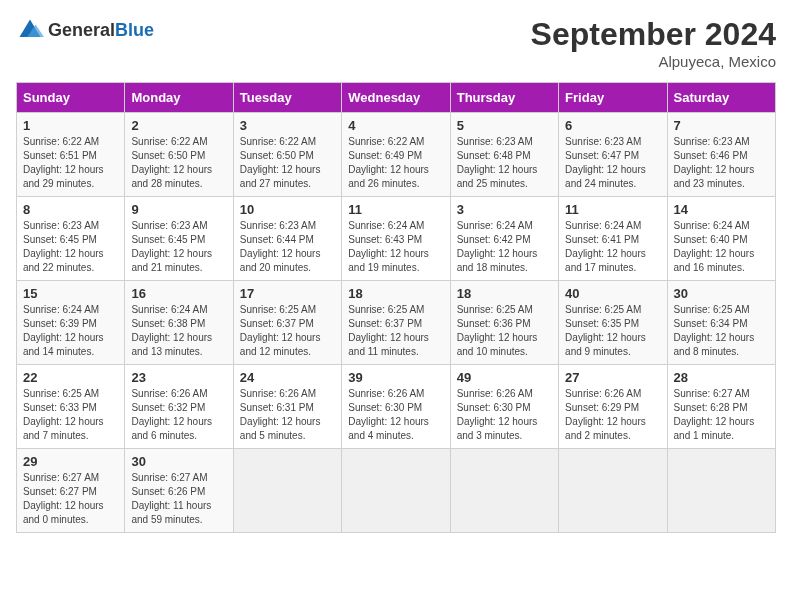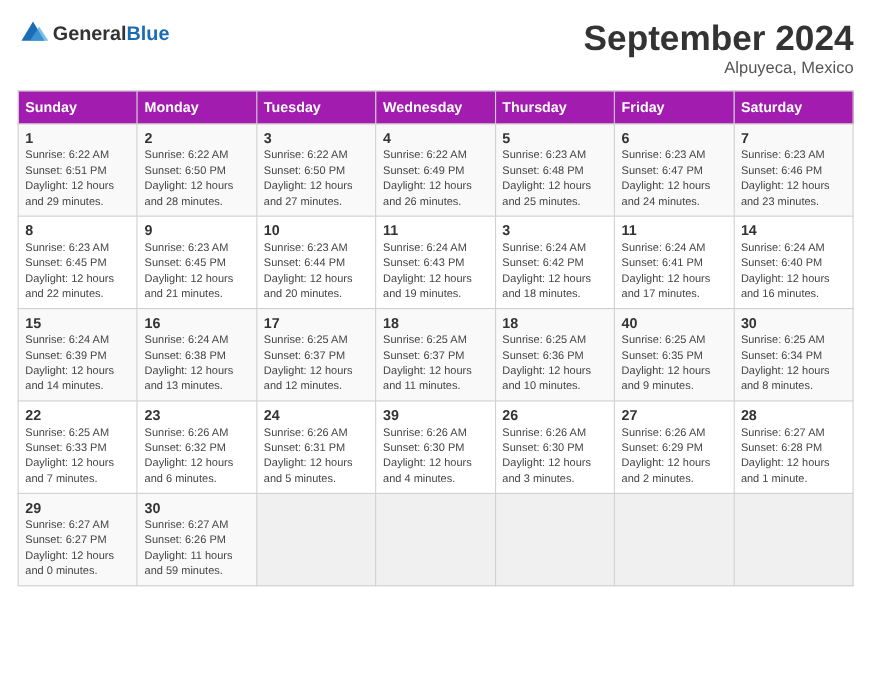--- a/index.html
+++ b/index.html
@@ -327,21 +327,21 @@
         </td>
         <td>
           <span class="day-number">39</span>
           <div class="day-info">
             Sunrise: 6:26 AM<br>
             Sunset: 6:30 PM<br>
             Daylight: 12 hours and 4 minutes.
           </div>
         </td>
         <td>
-          <span class="day-number">26</span>
+          <span class="day-number">49</span>
           <div class="day-info">
             Sunrise: 6:26 AM<br>
             Sunset: 6:30 PM<br>
             Daylight: 12 hours and 3 minutes.
           </div>
         </td>
         <td>
           <span class="day-number">27</span>
           <div class="day-info">
             Sunrise: 6:26 AM<br>

